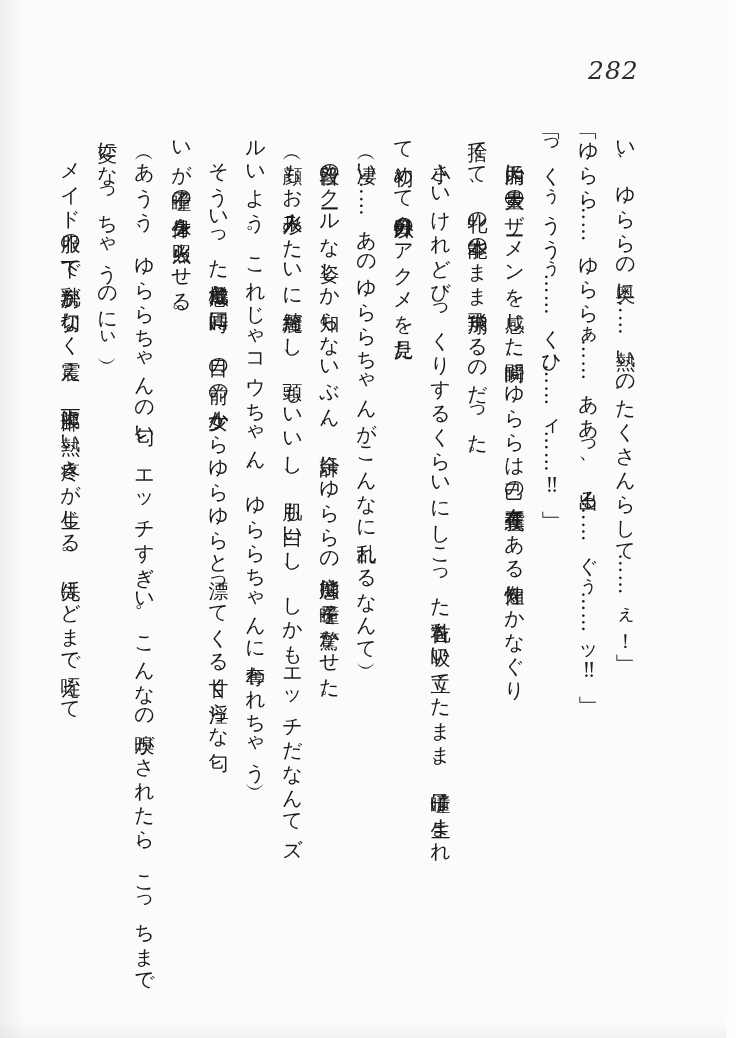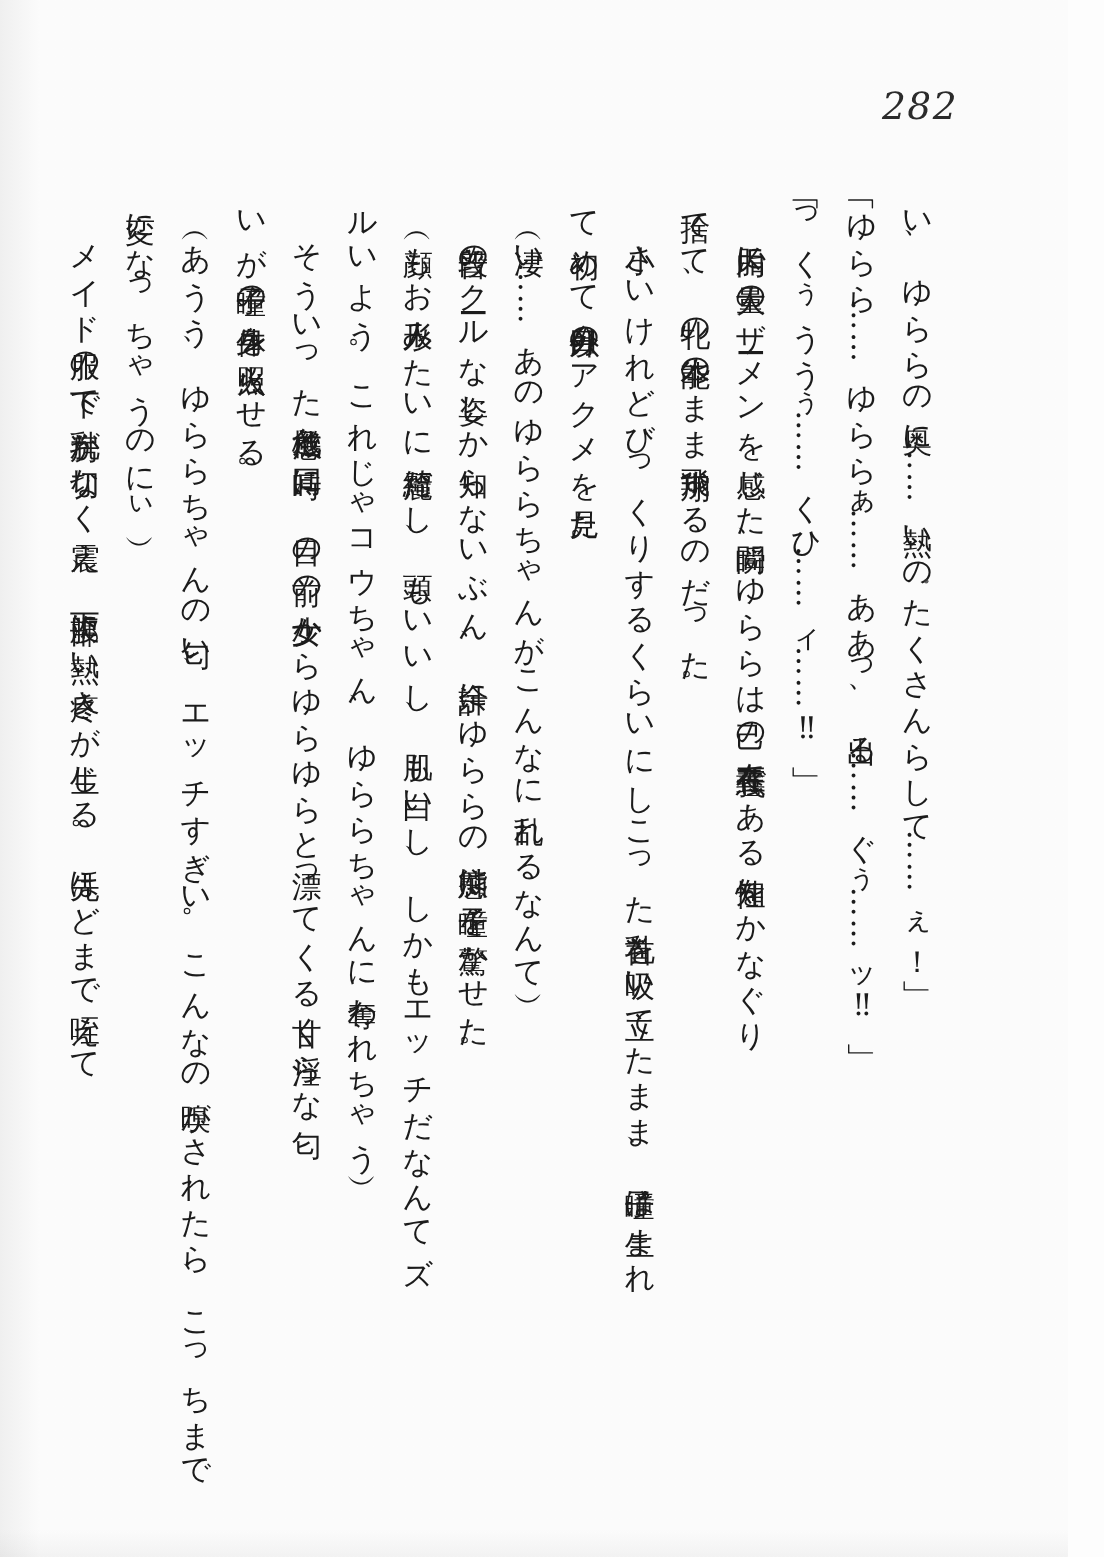--- a/index.html
+++ b/index.html
@@ -14,20 +14,21 @@
   }
   .page {
     position: relative;
     width: 712px;
     height: 1038px;
     background: linear-gradient(90deg, #f1f1f1 0px, #fdfdfd 26px),
                 linear-gradient(0deg, #f4f4f4 0px, #fdfdfd 18px);
     background-blend-mode: multiply;
     font-family: "DejaVu Serif", "Liberation Serif", serif;
     color: #1b1b1b;
+    padding-left: 14px;
   }
   .page-number {
     position: absolute;
     top: 56px;
     left: 588px;
     font-size: 25px;
     font-style: italic;
     letter-spacing: 1px;
     color: #2b2b2b;
   }

